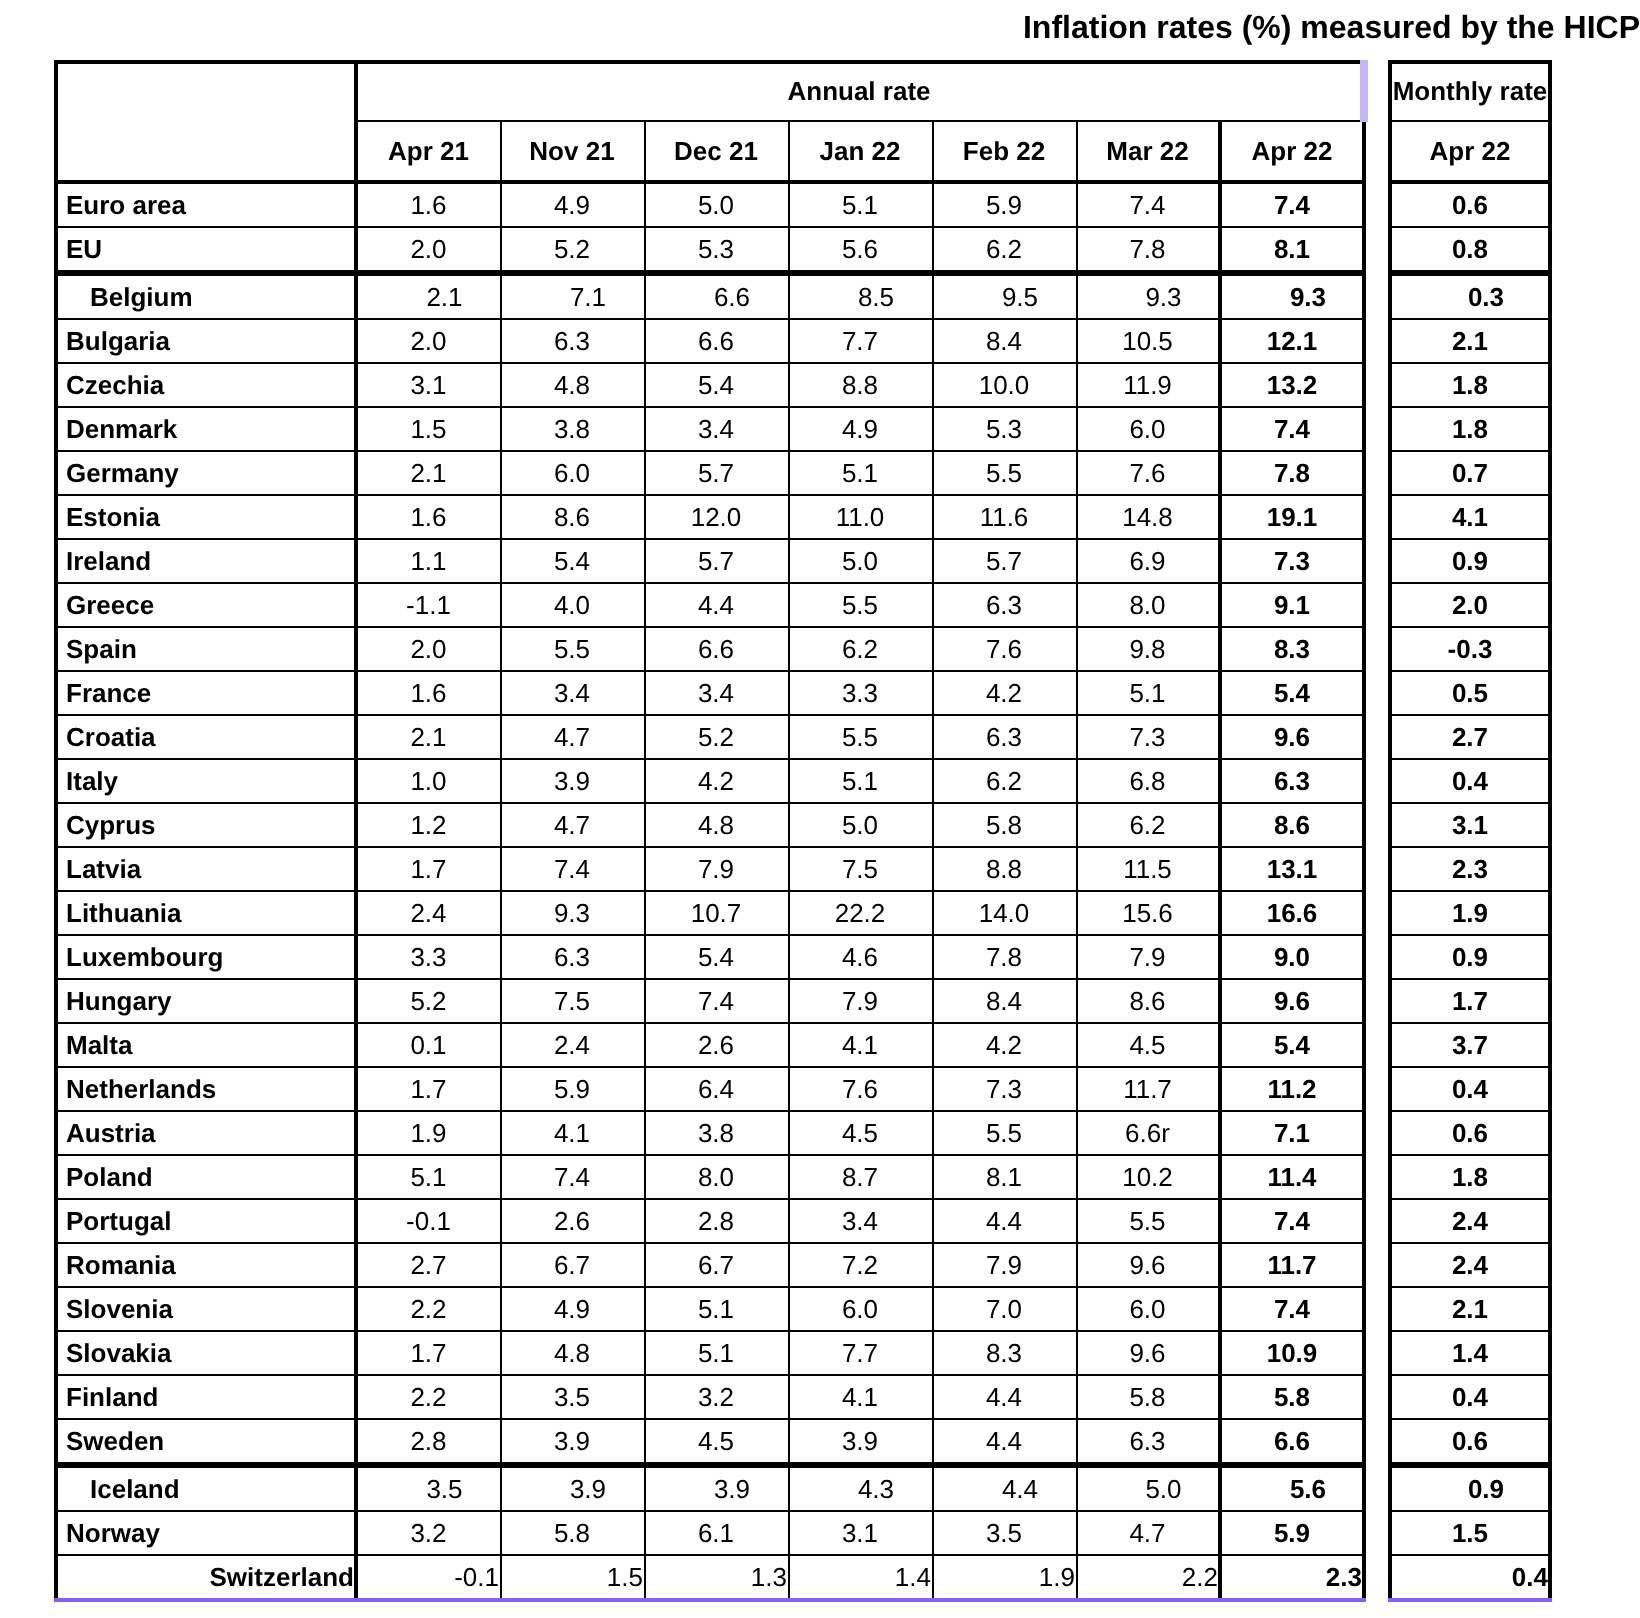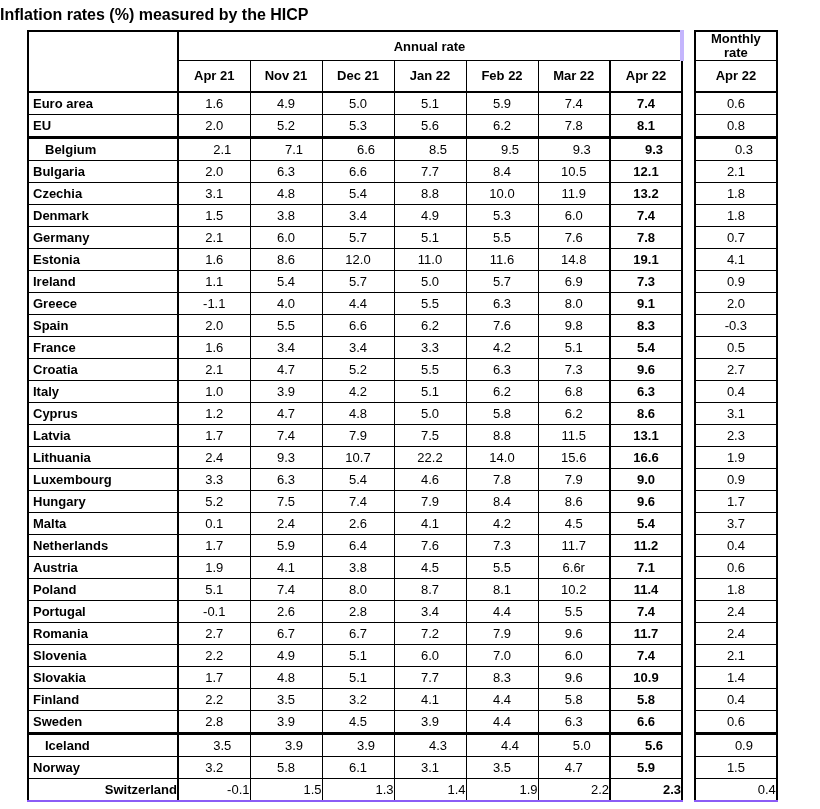--- a/index.html
+++ b/index.html
@@ -7,21 +7,21 @@
     margin: 0; padding: 0;
     background: #ffffff;
     width: 820px; height: 809px;
     overflow: hidden;
     font-family: "Liberation Sans", sans-serif;
     color: #000000;
   }
   .page { width: 820px; height: 809px; background: #ffffff; }
   .title {
     padding-top: 6px;
-    text-align: left;
+    text-align: right;
     font-size: 16px;
     font-weight: bold;
     letter-spacing: 0px;
   }
   table.hicp {
     border-collapse: collapse;
     margin: 6px 0 0 27px;
     table-layout: fixed;
   }
   th, td {
@@ -74,34 +74,34 @@
     font-weight: bold;
   }
   
   th.m-head {
     width: 80px;
     border: 2px solid #000;
     border-bottom: 1px solid #000;
     font-weight: bold;
     line-height: 14px;
     white-space: normal;
-    padding: 0 15px;
+    padding: 0 0;
   }
   th.m-month {
     border-left: 2px solid #000;
     border-right: 2px solid #000;
     border-bottom: 2px solid #000;
     font-weight: bold;
     height: 21px;
   }
   td.mval {
     width: 80px;
     border-left: 2px solid #000;
     border-right: 2px solid #000;
-    font-weight: normal;
+    font-weight: bold;
     margin-left: 44px;
   }
   tbody tr:last-child th, tbody tr:last-child td:not(.spacer) {
     border-bottom: 2px solid #8b5cf6;
     text-align: right;
   }
   tr.sep th, tr.sep td:not(.spacer) {
     border-top: 3px solid #000;
     padding-left: 16px;
   }

